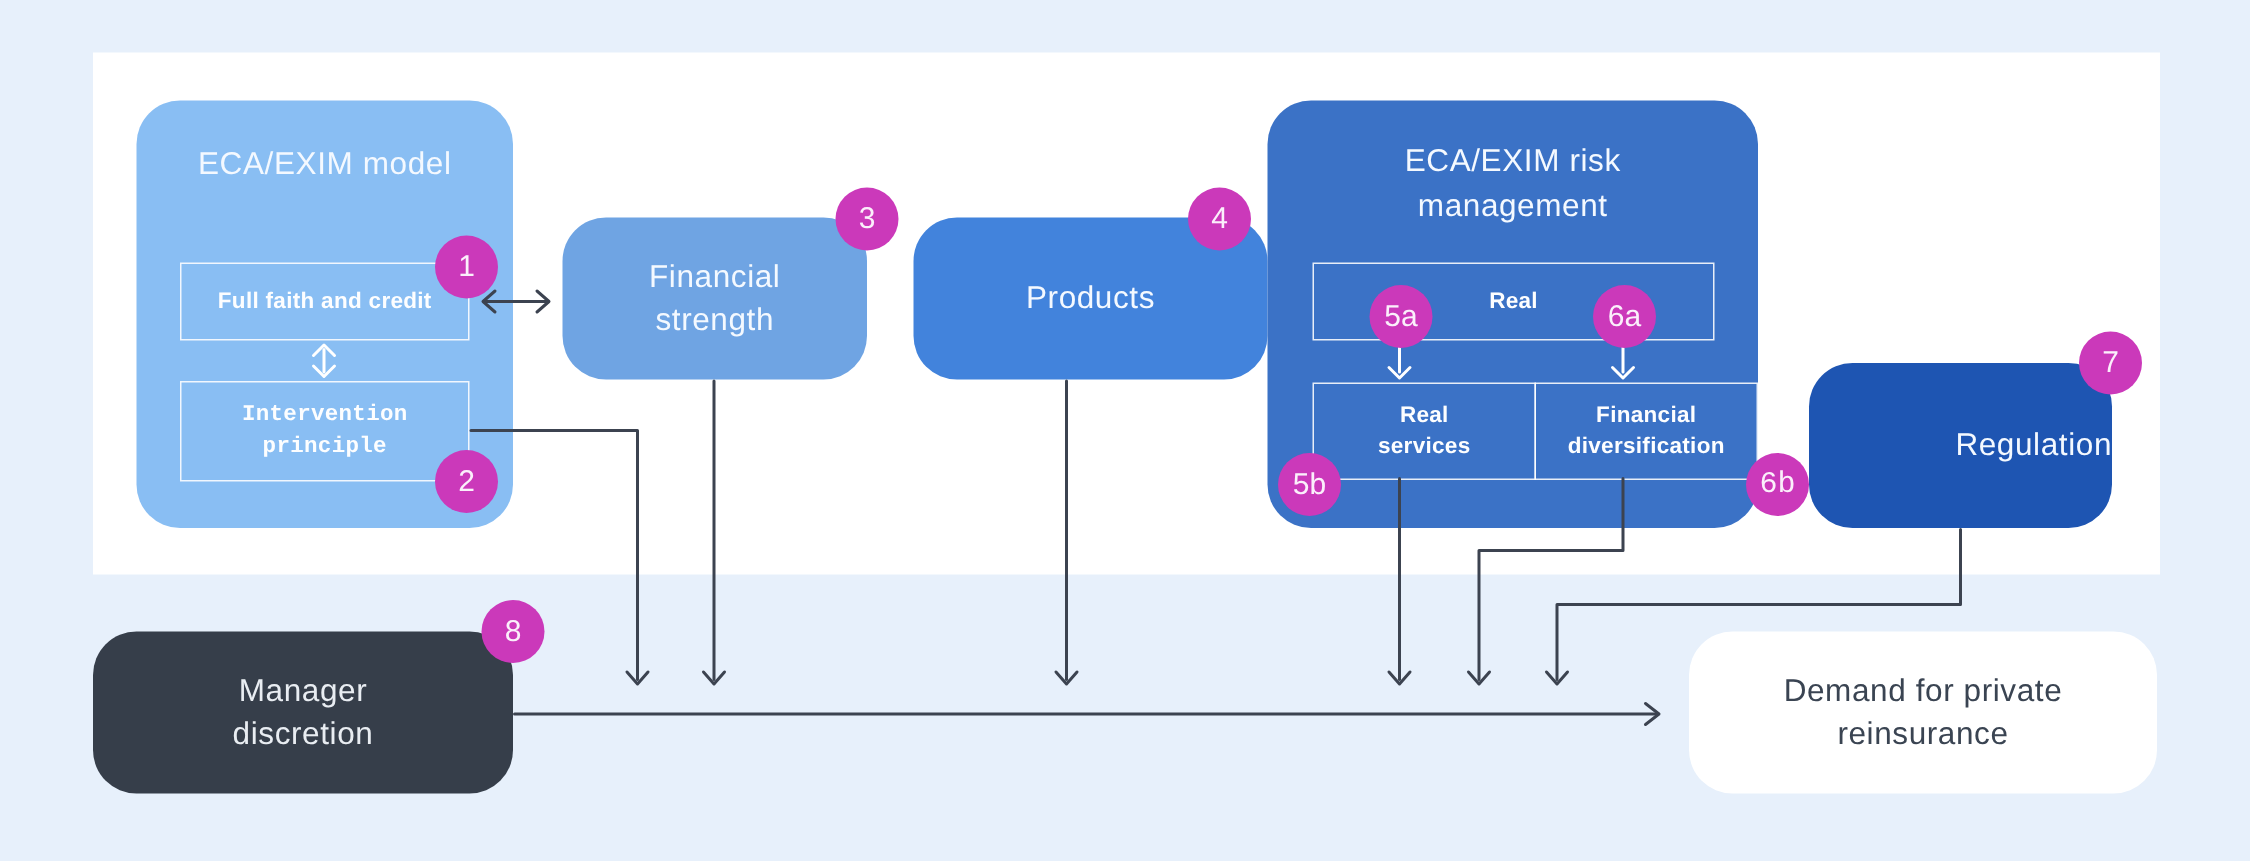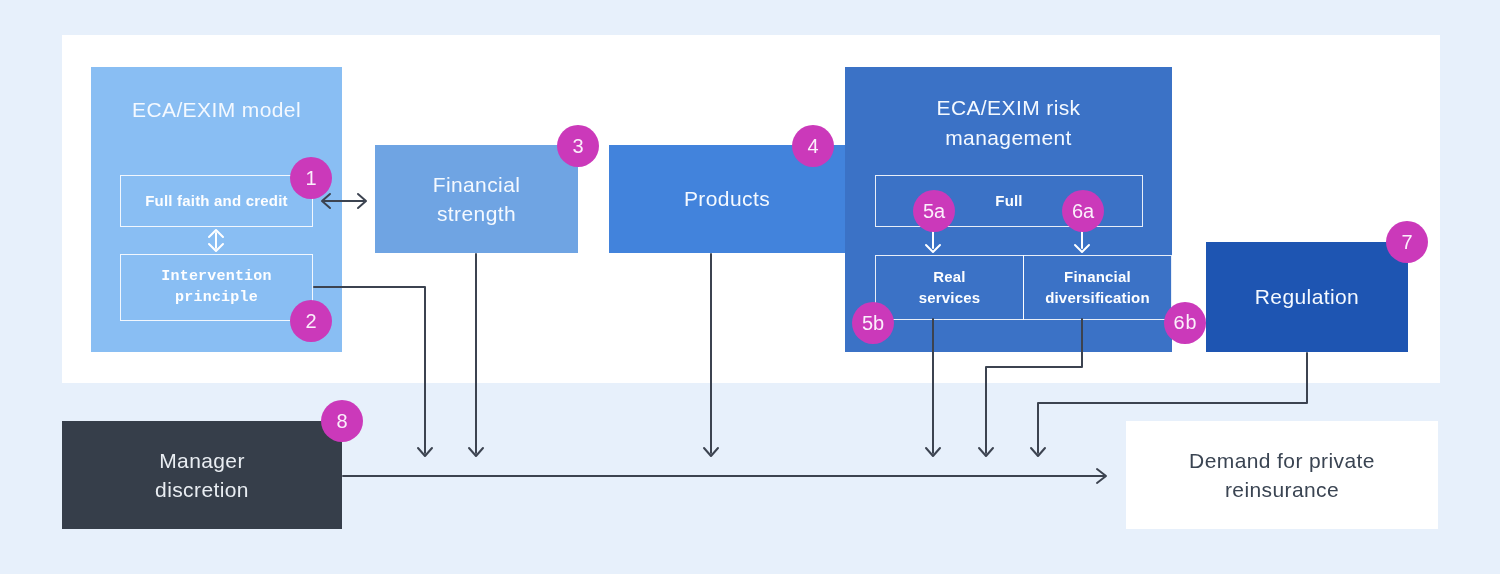--- a/index.html
+++ b/index.html
@@ -3,21 +3,21 @@
 <meta charset="utf-8">
 <style>
   html,body { margin:0; padding:0; background:#E7F0FB; }
   .canvas {
     position:relative; width:1500px; height:574px;
     background:#E7F0FB; overflow:hidden;
     font-family:"Liberation Sans", sans-serif;
   }
   .panel { position:absolute; left:62px; top:35px; width:1378px; height:348px; background:#FFFFFF; z-index:1; }
 
-  .box { position:absolute; z-index:10; color:#F4F9FF; }
+  .box { position:absolute; z-index:10; color:#F4F9FF;border-radius:29px; }
   .flexbox { display:flex; align-items:center; justify-content:center; text-align:center; }
   .big-title { font-size:21px; font-weight:300; letter-spacing:0.4px; line-height:1.45; text-align:center; color:#F4F9FF; }
   .box-label { font-size:21px; font-weight:300; letter-spacing:0.4px; line-height:1.4; text-align:center; }
 
   .model-box { left:91px; top:67px; width:251px; height:285px; background:#89BEF3; }
   .model-box .big-title { margin-top:28px; }
   .risk-box { left:845px; top:67px; width:327px; height:285px; background:#3B72C6; }
   .risk-box .big-title { margin:26px auto 0; width:240px; }
 
   .sub-box {
@@ -27,21 +27,21 @@
   }
   .sub-ffc { left:29px; top:108px; width:191px; height:50px; }
   .sub-int { left:29px; top:187px; width:191px; height:65px; }
   .sub-size { left:30px; top:108px; width:266px; height:50px; }
   .sub-real { left:30px; top:188px; width:147px; height:63px; }
   .sub-bdiv { left:178px; top:188px; width:147px; height:63px; }
   .sub-bdiv .wrap-110 { width:120px; }
 
   .fin-box  { left:375px; top:145px; width:203px; height:108px; background:#6FA4E3; }
   .prod-box { left:609px; top:145px; width:236px; height:108px; background:#4283DC; }
-  .reg-box  { left:1206px; top:242px; width:202px; height:110px; background:#1E55B2; }
+  .reg-box  { left:1206px; top:242px; width:202px; height:110px; background:#1E55B2;justify-content:flex-end; }
   .mgr-box  { left:62px; top:421px; width:280px; height:108px; background:#363E4A; color:#E9EDF2; }
   .demand-box { left:1126px; top:421px; width:312px; height:108px; background:#FFFFFF; color:#3A4452; z-index:5; }
 
   .wrap-120 { width:120px; }
   .wrap-130 { width:134px;font-family:Liberation Mono, monospace; }
   .wrap-230 { width:230px; }
 
   .connectors { position:absolute; left:0; top:0; z-index:20; pointer-events:none; }
 
   .badge {
@@ -82,21 +82,21 @@
     <span class="box-label wrap-120">Financial strength</span>
   </div>
 
   <div class="box flexbox prod-box">
     <span class="box-label">Products</span>
   </div>
 
   <div class="box risk-box">
     <div class="big-title">ECA/EXIM risk management</div>
     <div class="sub-box sub-size">
-      <span>Full</span>
+      <span>Real</span>
     </div>
     <div class="sub-box sub-real">
       <span class="wrap-110" style="width:90px">Real services</span>
     </div>
     <div class="sub-box sub-bdiv">
       <span class="wrap-110">Financial diversification</span>
     </div>
   </div>
 
   <div class="box flexbox reg-box">

